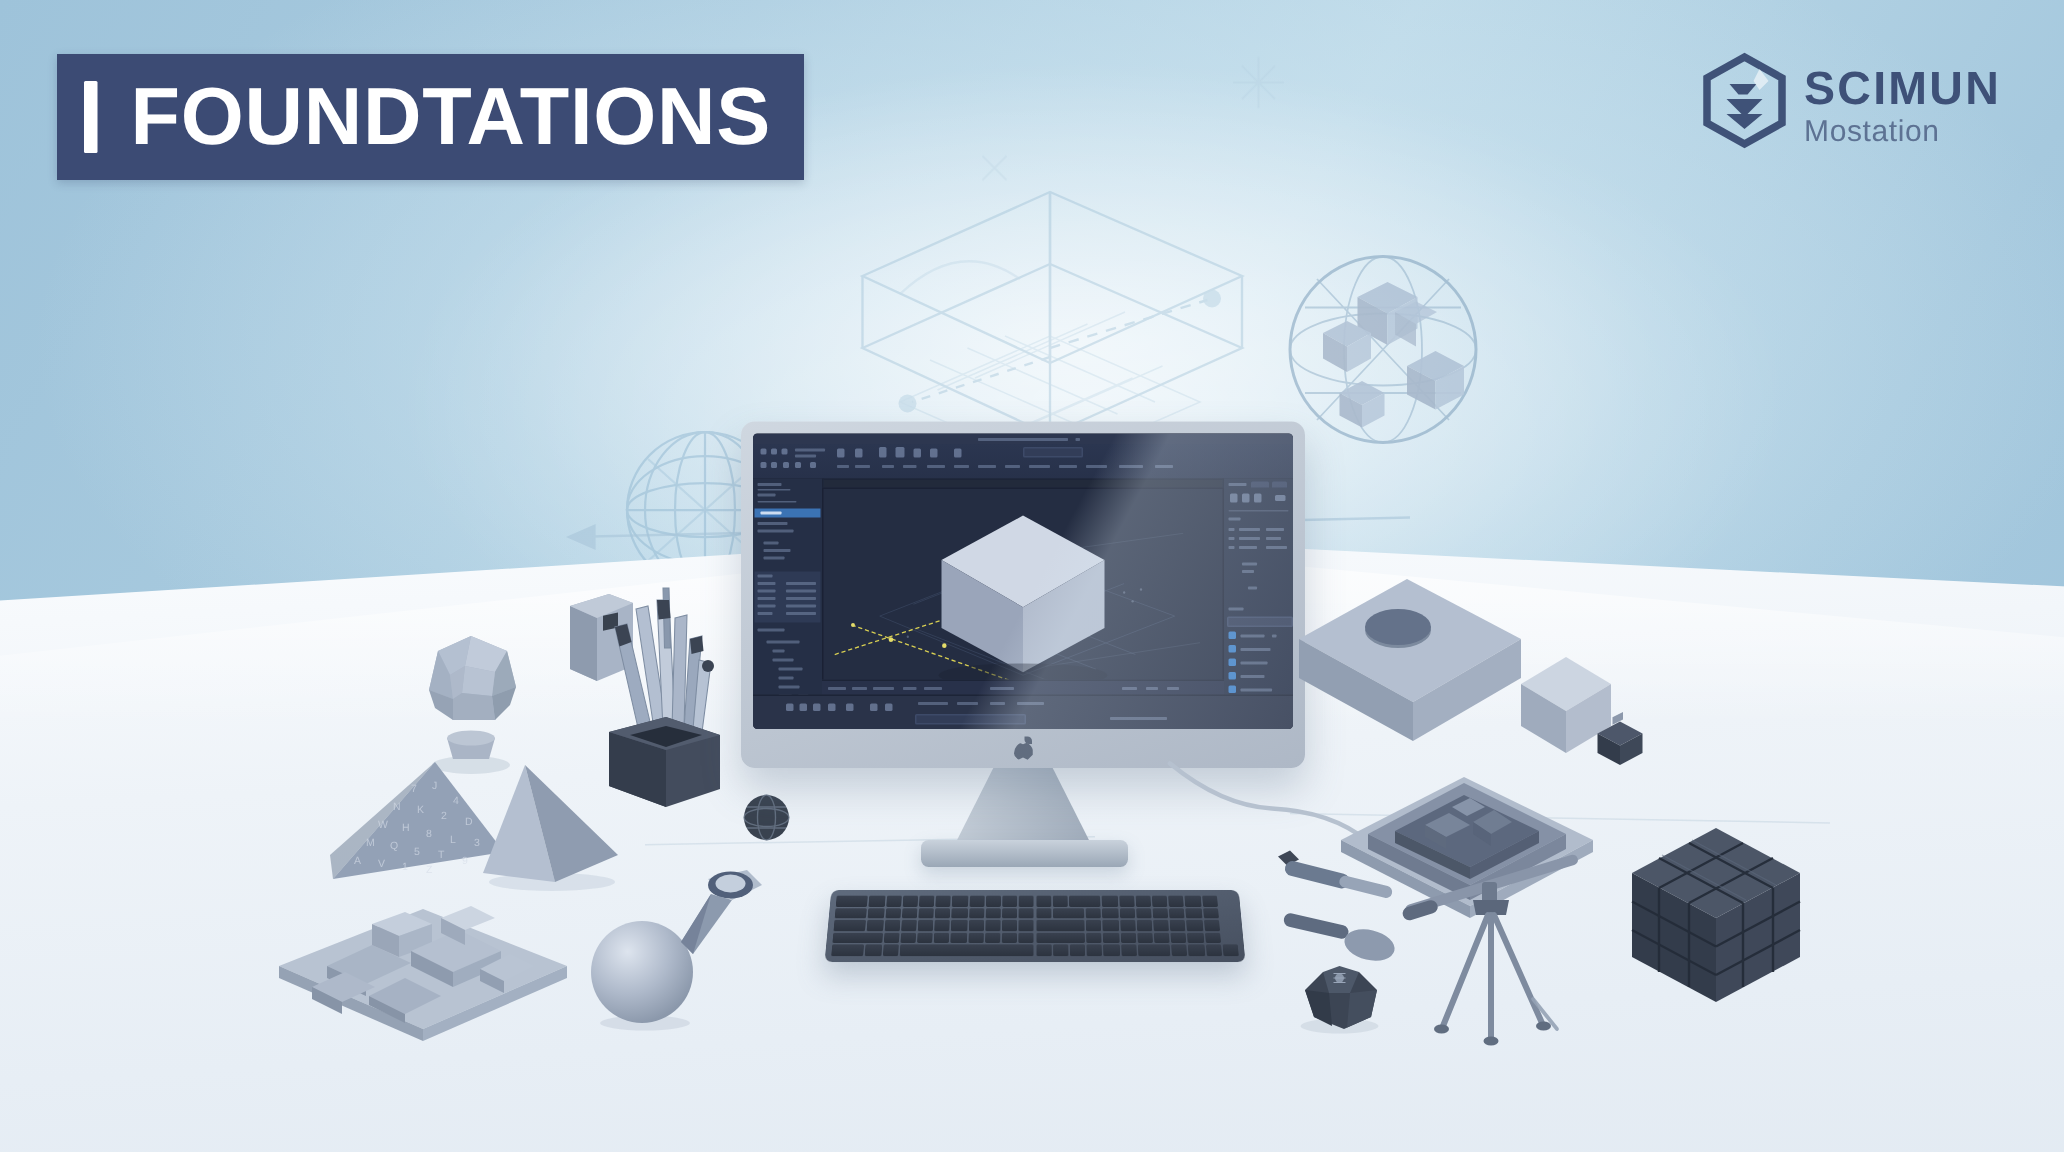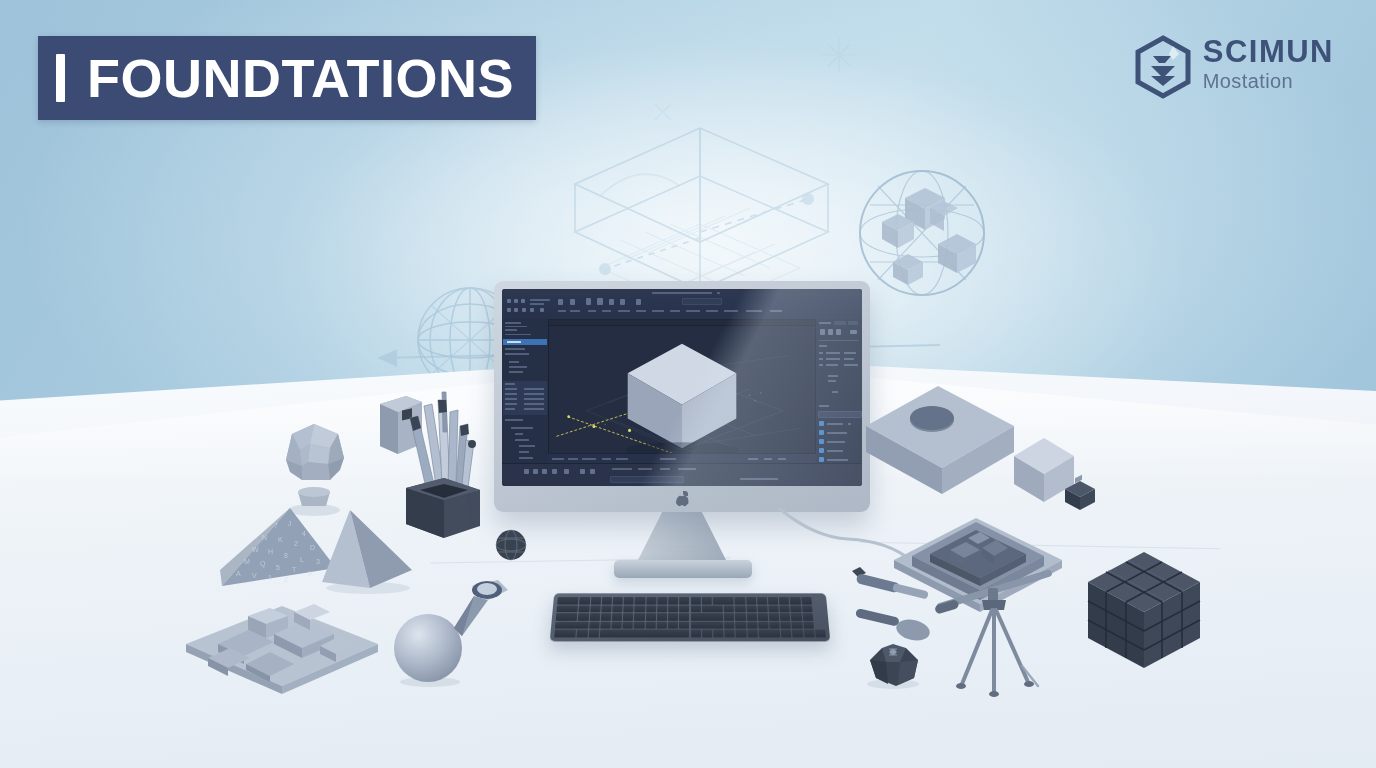--- a/index.html
+++ b/index.html
@@ -33,21 +33,21 @@
   
   .title-wrap{position:absolute;left:38px;top:36px;}
   .band{background:#3c4b74;color:#fff;font-weight:bold;letter-spacing:.5px;
     display:flex;align-items:center;box-shadow:0 2px 6px rgba(40,55,90,.22);}
   .band1{height:84px;padding:0 22px 0 18px;font-size:54px;}
   .band1 .bar{display:inline-block;width:9px;height:48px;background:#fff;margin-right:22px;border-radius:1px;}
   .band2{height:74px;margin-top:13px;padding:0 22px 0 34px;font-size:44px;}
   .band .txt{white-space:nowrap;}
 
   
-  .logo{position:absolute;right:42px;top:36px;display:flex;align-items:flex-start;gap:12px;}
+  .logo{position:absolute;right:42px;top:36px;display:flex;align-items:flex-end;gap:12px;}
   .logo-text{display:flex;flex-direction:column;line-height:1;}
   .logo-name{font-size:31px;font-weight:bold;color:#3e5178;letter-spacing:1.5px;}
   .logo-sub{font-size:20px;color:#5d7293;letter-spacing:.4px;margin-top:4px;}
 
   
   .monitor{position:absolute;left:494px;top:281px;width:376px;height:231px;
     border-radius:9px;background:linear-gradient(160deg,#cfd7e0,#aeb8c6);
     box-shadow:0 14px 26px rgba(90,110,135,.28);padding:8px 8px 0 8px;box-sizing:border-box;}
   .screen{position:relative;width:100%;height:197px;border-radius:3px;overflow:hidden;
     background:#222a3b;}

